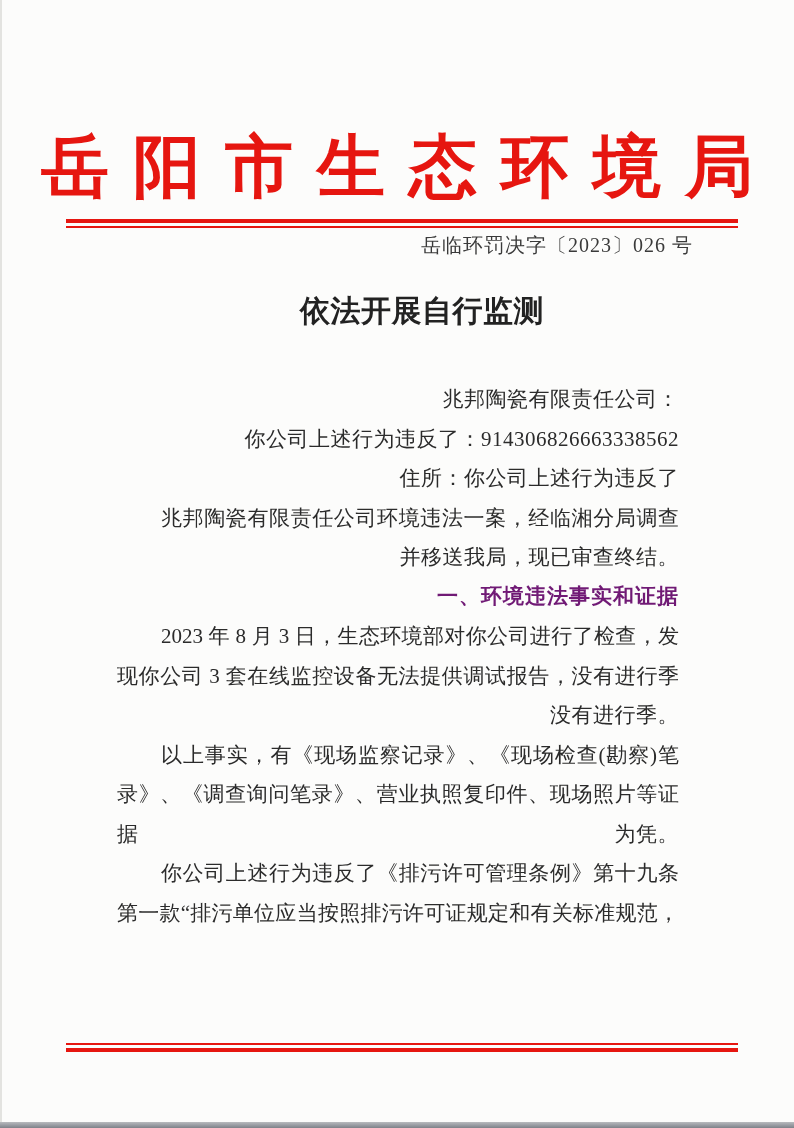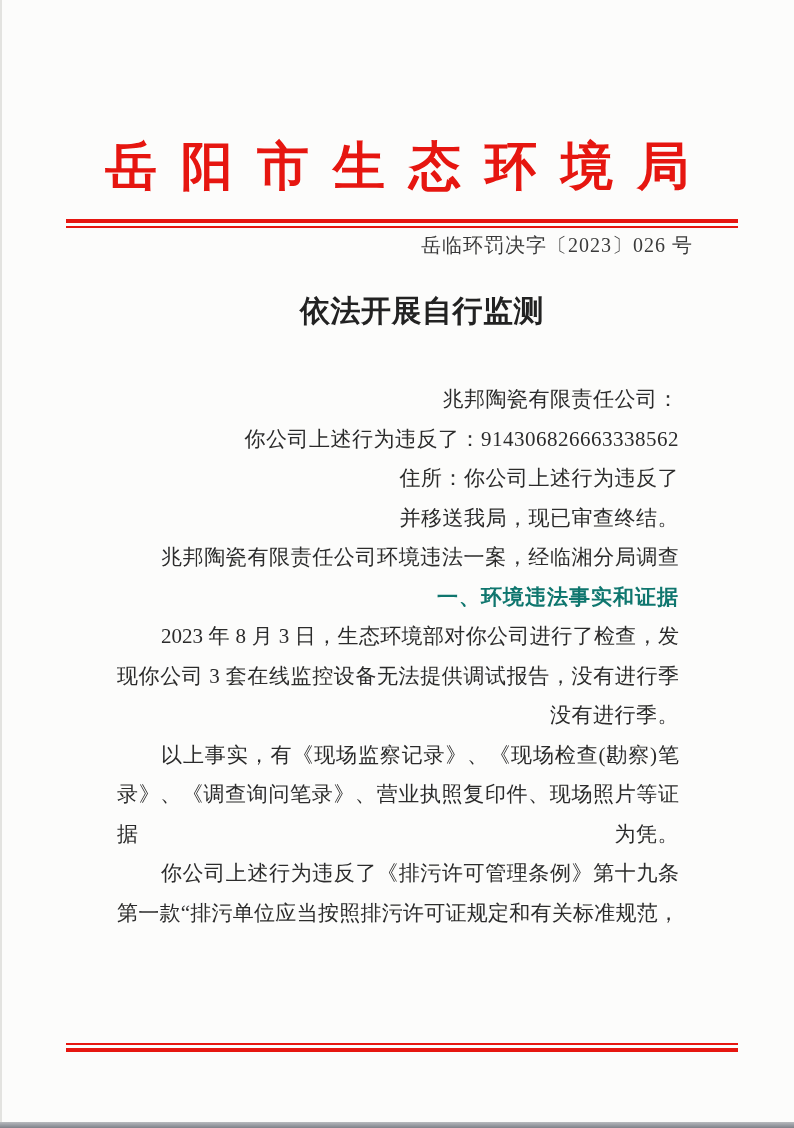--- a/index.html
+++ b/index.html
@@ -16,21 +16,21 @@
     overflow: hidden;
     font-family: "Liberation Serif", "DejaVu Serif", serif;
   }
   
   .agency {
     position: absolute;
     top: 128px;
     left: 0;
     right: 0;
     text-align: center;
-    font-size: 52px;
+    font-size: 68px;
     line-height: 78px;
     font-weight: bold;
     color: #e61610;
     letter-spacing: 24px;
     text-indent: 24px;
     white-space: nowrap;
   }
   
   .rule {
     position: absolute;
@@ -89,23 +89,23 @@
     text-align: right;
   }
   .line.indent { text-indent: 44px; }
   .line.justify {
     white-space: normal;
     text-align: justify;
     text-align-last: justify;
     letter-spacing: 0;
   }
   .line.heading {
-    font-family: Liberation Serif, serif;
+    font-family: Liberation Mono, monospace;
     font-weight: bold;
-    color: #0f766e;
+    color: #701a75;
     letter-spacing: 1px;
   }
   
   .scan-edge-bottom {
     position: absolute;
     left: 0;
     bottom: 0;
     width: 100%;
     height: 6px;
     background: linear-gradient(to bottom, #b8babe, #7e828a);
@@ -129,22 +129,22 @@
   <div class="rule rule-top"></div>
 
   <div class="doc-number">岳临环罚决字〔2023〕026 号</div>
 
   <div class="doc-title">依法开展自行监测</div>
 
   <div class="body-block">
       <div class="line">兆邦陶瓷有限责任公司：</div>
       <div class="line indent">你公司上述行为违反了：914306826663338562</div>
       <div class="line indent">住所：你公司上述行为违反了</div>
+      <div class="line indent justify">兆邦陶瓷有限责任公司环境违法一案，经临湘分局调查</div>
       <div class="line">并移送我局，现已审查终结。</div>
-      <div class="line indent justify">兆邦陶瓷有限责任公司环境违法一案，经临湘分局调查</div>
       <div class="line indent heading">一、环境违法事实和证据</div>
       <div class="line indent justify">2023 年 8 月 3 日，生态环境部对你公司进行了检查，发</div>
       <div class="line justify">现你公司 3 套在线监控设备无法提供调试报告，没有进行季</div>
       <div class="line">没有进行季。</div>
       <div class="line indent justify">以上事实，有《现场监察记录》、《现场检查(勘察)笔</div>
       <div class="line justify">录》、《调查询问笔录》、营业执照复印件、现场照片等证据</div>
       <div class="line">为凭。</div>
       <div class="line indent justify">你公司上述行为违反了《排污许可管理条例》第十九条</div>
       <div class="line justify">第一款“排污单位应当按照排污许可证规定和有关标准规范，</div>
     </div>

